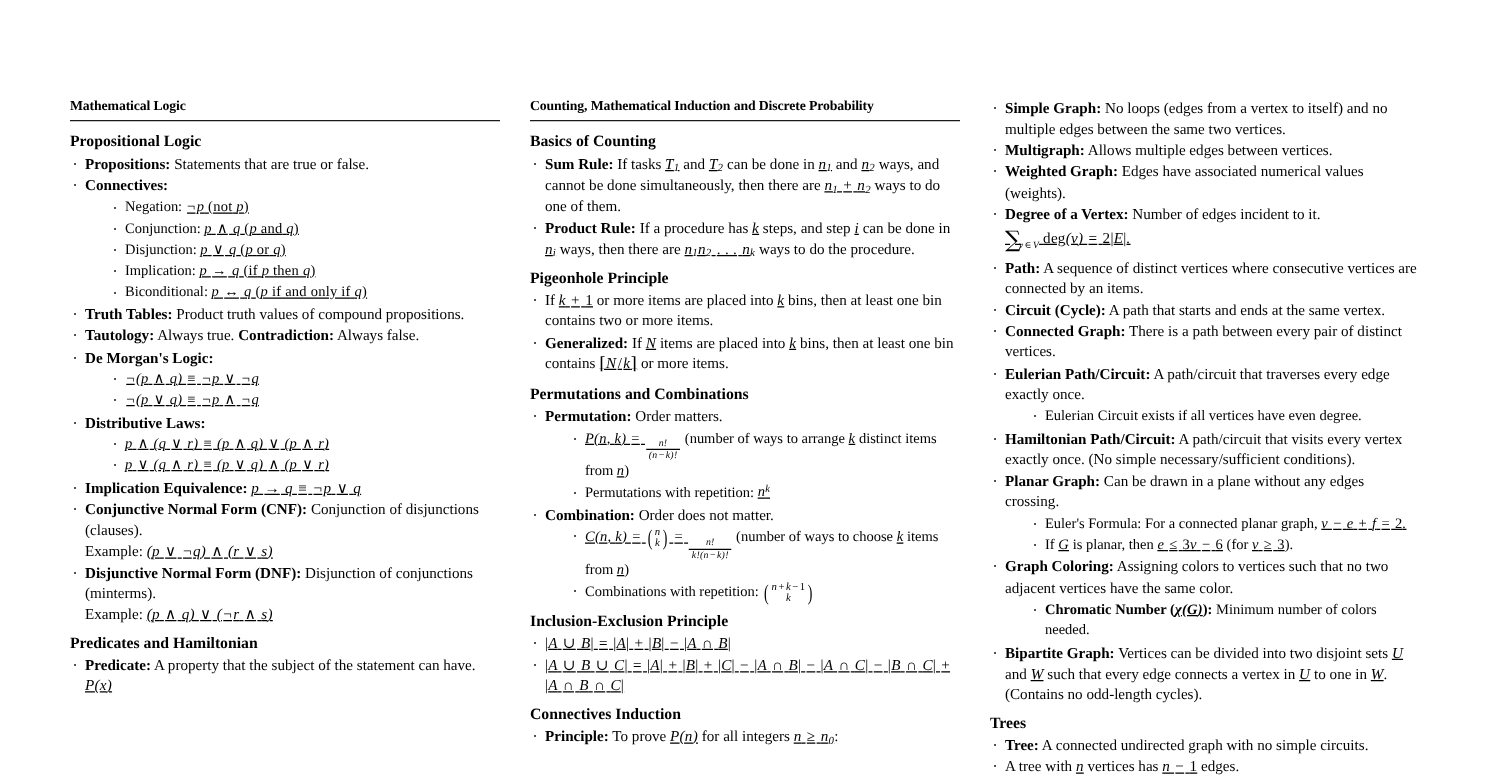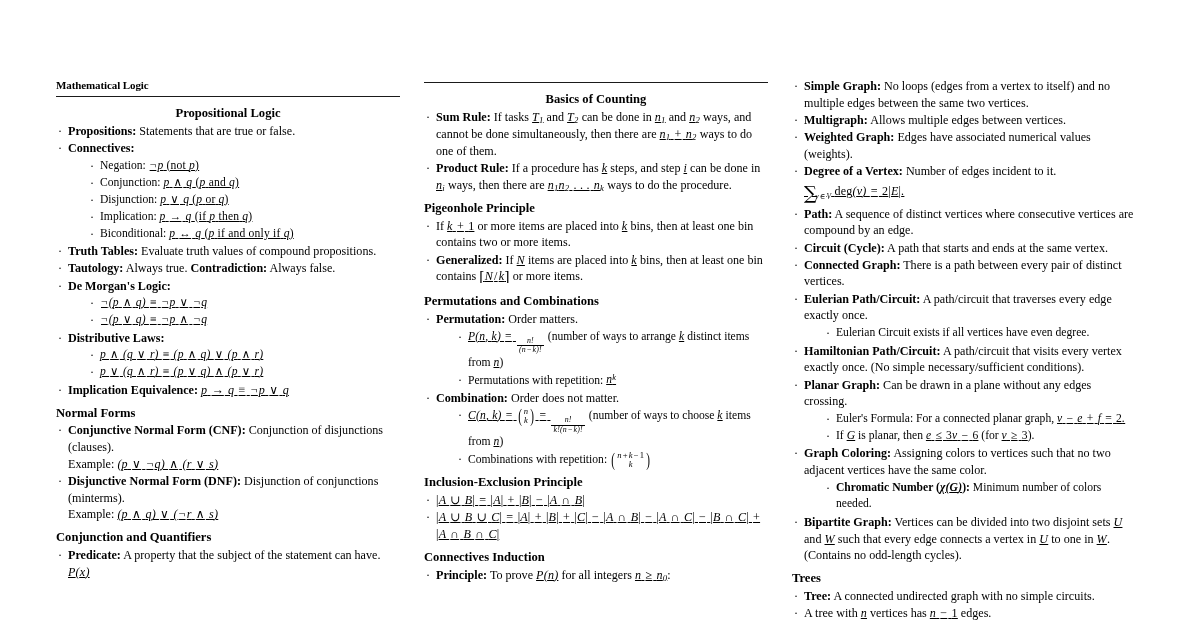--- a/index.html
+++ b/index.html
@@ -38,21 +38,21 @@
     border-top: 1.7px solid #1a1a1a;
     margin: 4px 0 9px 0;
     width: 100%;
   }
   .sec-title {
     font-size: 12.6px;
     font-weight: bold;
     margin: 7px 0 1px 0;
     line-height: 1.25;
   }
-  .sec-title.first { margin-top: 0; text-align: center; }
+  .sec-title.first { margin-top: 0; }
 
   ul {
     list-style: none;
     margin: 0;
     padding: 0;
   }
   li.bullet {
     position: relative;
     padding-left: 12px;
     font-size: 12.1px;
@@ -184,21 +184,21 @@
           <li class="bullet">
             <span class="bullet-dot">·</span>
             <span>Biconditional:</span>
             <span class="m"><i>p</i> <span class="op">↔</span> <i>q</i> <span class="mr">(</span><i>p</i> <span class="mr">if and only if</span> <i>q</i><span class="mr">)</span></span>
           </li>
         </ul>
       </li>
       <li class="bullet">
         <span class="bullet-dot">·</span>
         <b>Truth Tables:</b>
-        <span>Evaluate truth values of compound propositions.</span>
+        <span>Product truth values of compound propositions.</span>
       </li>
       <li class="bullet">
         <span class="bullet-dot">·</span>
         <b>Tautology:</b>
         <span>Always true.</span>
         <b>Contradiction:</b>
         <span>Always false.</span>
       </li>
     </ul>
 
@@ -231,50 +231,50 @@
           </li>
         </ul>
       </li>
       <li class="bullet">
         <span class="bullet-dot">·</span>
         <b>Implication Equivalence:</b>
         <span class="m"><i>p</i> <span class="op">→</span> <i>q</i> <span class="op">≡</span> <span class="op">¬</span><i>p</i> <span class="op">∨</span> <i>q</i></span>
       </li>
     </ul>
 
-    <div class="sec-title">Normal Forms</div>
     <ul>
       <li class="bullet">
         <span class="bullet-dot">·</span>
         <b>Conjunctive Normal Form (CNF):</b>
         <span>Conjunction of disjunctions (clauses).</span><br>
         <span>Example:</span>
         <span class="m">(<i>p</i> <span class="op">∨</span> <span class="op">¬</span><i>q</i>) <span class="op">∧</span> (<i>r</i> <span class="op">∨</span> <i>s</i>)</span>
       </li>
       <li class="bullet">
         <span class="bullet-dot">·</span>
         <b>Disjunctive Normal Form (DNF):</b>
         <span>Disjunction of conjunctions (minterms).</span><br>
         <span>Example:</span>
         <span class="m">(<i>p</i> <span class="op">∧</span> <i>q</i>) <span class="op">∨</span> (<span class="op">¬</span><i>r</i> <span class="op">∧</span> <i>s</i>)</span>
       </li>
     </ul>
 
-    <div class="sec-title">Conjunction and Quantifiers</div>
+    <div class="sec-title">Predicates and Hamiltonian</div>
     <ul>
       <li class="bullet">
         <span class="bullet-dot">·</span>
         <b>Predicate:</b>
         <span>A property that the subject of the statement can have.</span>
         <span class="m"><i>P</i>(<i>x</i>)</span>
       </li>
     </ul>
   </div>
 
   <div class="col">
+    <div class="col-title">Counting, Mathematical Induction and Discrete Probability</div>
     <hr class="rule">
 
     <div class="sec-title first">Basics of Counting</div>
     <ul>
       <li class="bullet">
         <span class="bullet-dot">·</span>
         <b>Sum Rule:</b>
         <span>If tasks <span class="m"><i>T</i><sub>1</sub></span> and <span class="m"><i>T</i><sub>2</sub></span> can be done in <span class="m"><i>n</i><sub>1</sub></span> and <span class="m"><i>n</i><sub>2</sub></span> ways, and cannot be done simultaneously, then there are <span class="m"><i>n</i><sub>1</sub> <span class="op">+</span> <i>n</i><sub>2</sub></span> ways to do one of them.</span>
       </li>
       <li class="bullet">
@@ -396,21 +396,21 @@
       </li>
       <li class="bullet">
         <span class="bullet-dot">·</span>
         <b>Degree of a Vertex:</b>
         <span>Number of edges incident to it.</span><br>
         <span class="m"><span class="bigsum">∑</span><span class="sumsub"><i>v</i><span class="op">∈</span><i>V</i></span> <span class="mr">deg</span>(<i>v</i>) <span class="op">=</span> <span class="mr">2</span><span class="absbar">|</span><i>E</i><span class="absbar">|</span>.</span>
       </li>
       <li class="bullet">
         <span class="bullet-dot">·</span>
         <b>Path:</b>
-        <span>A sequence of distinct vertices where consecutive vertices are compound by an edge.</span>
+        <span>A sequence of distinct vertices where consecutive vertices are connected by an items.</span>
       </li>
       <li class="bullet">
         <span class="bullet-dot">·</span>
         <b>Circuit (Cycle):</b>
         <span>A path that starts and ends at the same vertex.</span>
       </li>
       <li class="bullet">
         <span class="bullet-dot">·</span>
         <b>Connected Graph:</b>
         <span>There is a path between every pair of distinct vertices.</span>

